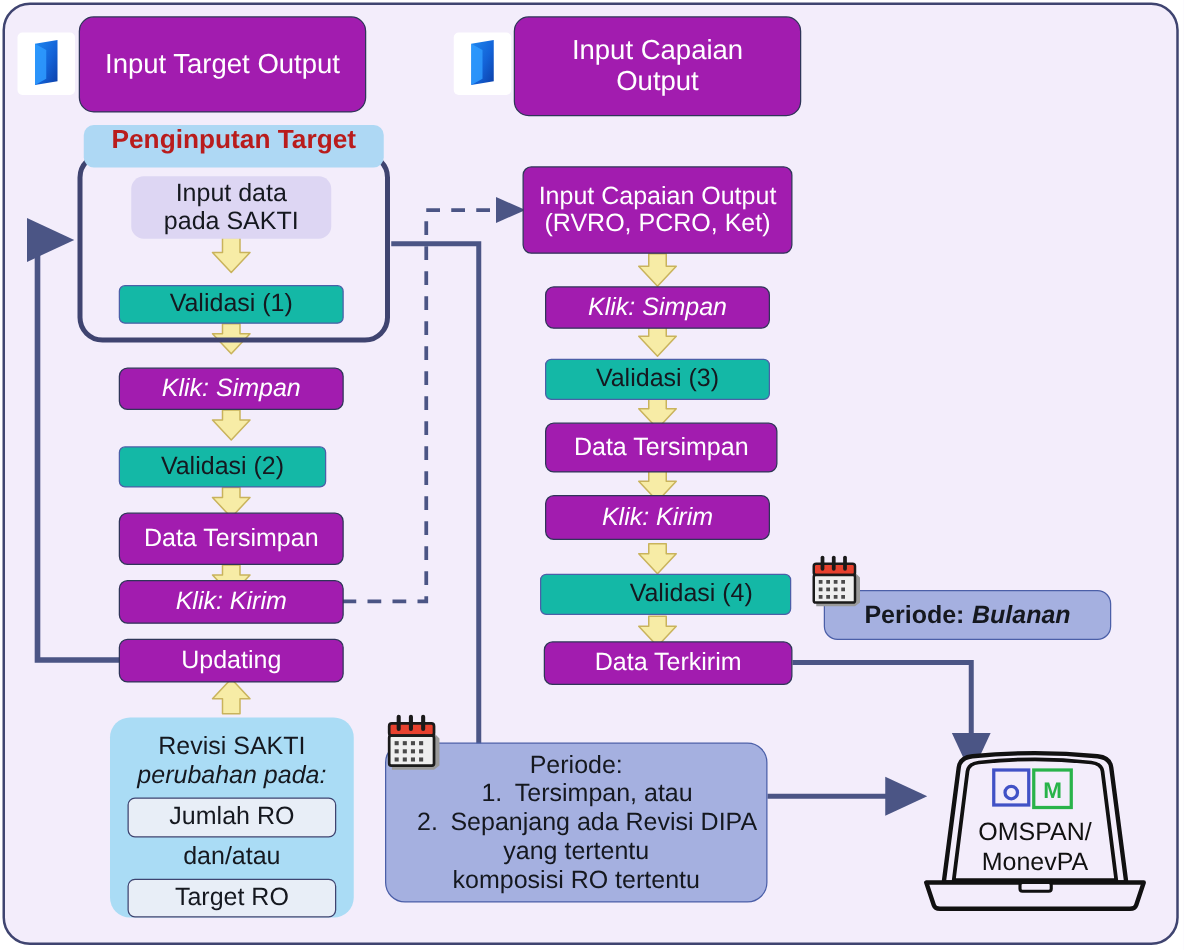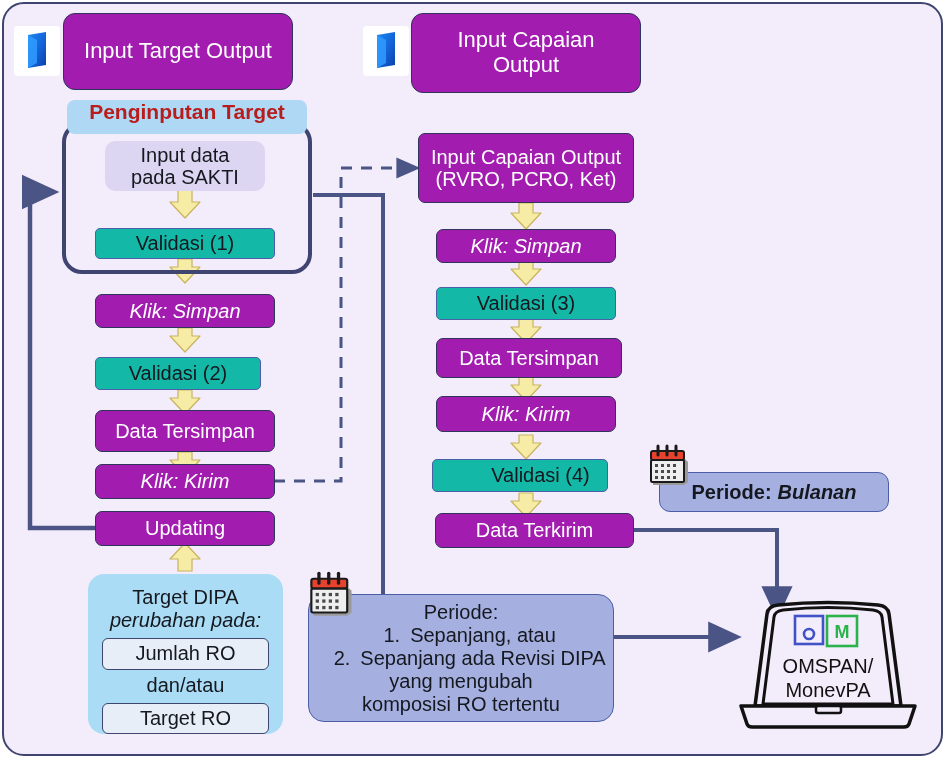--- a/index.html
+++ b/index.html
@@ -234,21 +234,21 @@
 
   <div class="node dark ital" style="left:95px;top:464px;width:180px;height:35px;">
     <span>Klik: Kirim</span>
   </div>
 
   <div class="node dark" style="left:95px;top:511px;width:180px;height:35px;">
     <span>Updating</span>
   </div>
 
   <div class="revisi" style="left:88px;top:574px;width:195px;height:160px;">
-    <span>Target DIPA</span>
+    <span>Revisi SAKTI</span>
     <span class="ital">perubahan pada:</span>
     <div class="ro">
       <span>Jumlah RO</span>
     </div>
     <span class="mid">dan/atau</span>
     <div class="ro">
       <span>Target RO</span>
     </div>
   </div>
 
@@ -266,21 +266,21 @@
   </div>
 
   <div class="node dark" style="left:436px;top:338px;width:186px;height:40px;">
     <span>Data Tersimpan</span>
   </div>
 
   <div class="node dark ital" style="left:436px;top:396px;width:180px;height:36px;">
     <span>Klik: Kirim</span>
   </div>
 
-  <div class="node peri" style="left:432px;top:459px;width:176px;height:33px;padding-left:41px;">
+  <div class="node peri" style="left:432px;top:459px;width:201px;height:33px;padding-left:41px;">
     <span>Validasi (4)</span>
   </div>
 
   <div class="node dark" style="left:435px;top:513px;width:199px;height:35px;">
     <span>Data Terkirim</span>
   </div>
 
   <div class="note small" style="left:659px;top:472px;width:230px;height:40px;">
     <span>Periode:</span>
     <span style="width:6px;"></span>
@@ -311,27 +311,27 @@
           <line x1="29" y1="3" x2="29" y2="12"></line>
       </g>
     </svg>
   </div>
 
   <div class="note" style="left:308px;top:594px;width:306px;height:128px;">
     <div style="display:flex;flex-direction:column;align-items:center;width:100%;">
       <span>Periode:</span>
       <div class="lrow">
         <span class="num">1.</span>
-        <span class="line">Sepanjang, atau</span>
+        <span class="line">Tersimpan, atau</span>
       </div>
       <div class="lrow">
         <span class="num">2.</span>
         <span class="line">Sepanjang ada Revisi DIPA</span>
       </div>
-      <span>yang mengubah</span>
+      <span>yang tertentu</span>
       <span>komposisi RO tertentu</span>
     </div>
   </div>
   <div class="cal" style="left:307px;top:570px;">
     <svg width="50" height="48" viewBox="0 0 46 44">
       <path d="M6,10 h31 v5 l4,4 v20 l-4,3 H6 z" fill="#9a9a9a"></path>
       <rect x="4" y="8" width="33" height="9" rx="2" fill="#e8412e" stroke="#1a1a1a" stroke-width="2"></rect>
       <rect x="4" y="17" width="33" height="22" rx="1.5" fill="#efefef" stroke="#1a1a1a" stroke-width="2"></rect>
       <g fill="#4a4a4a">
         <rect x="8" y="21" width="3" height="3"></rect>

